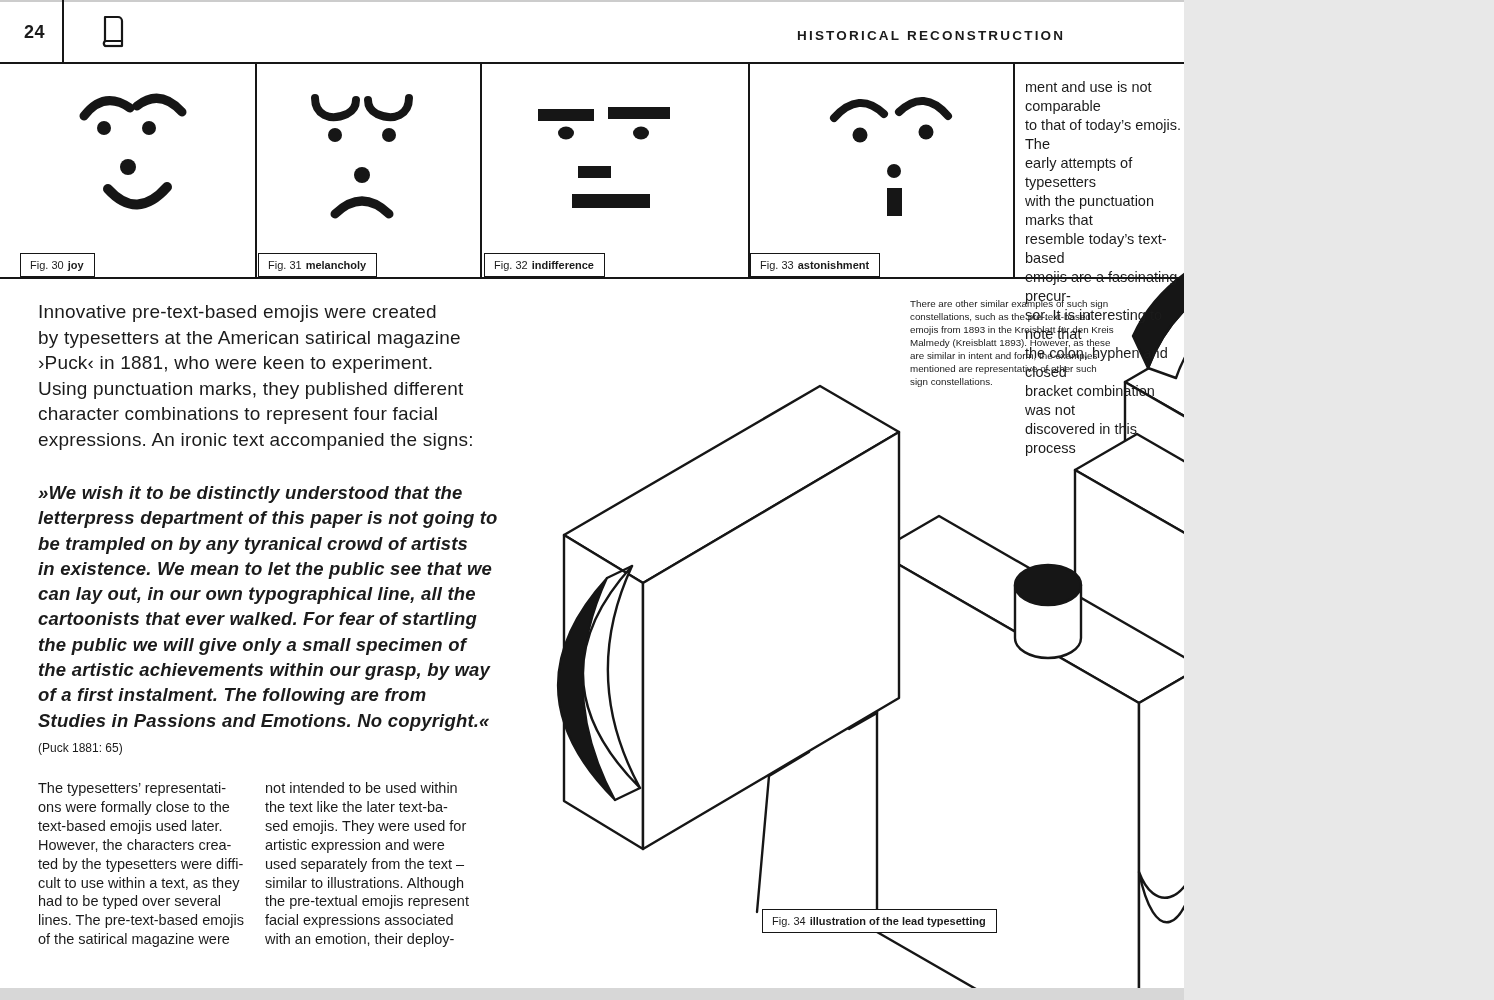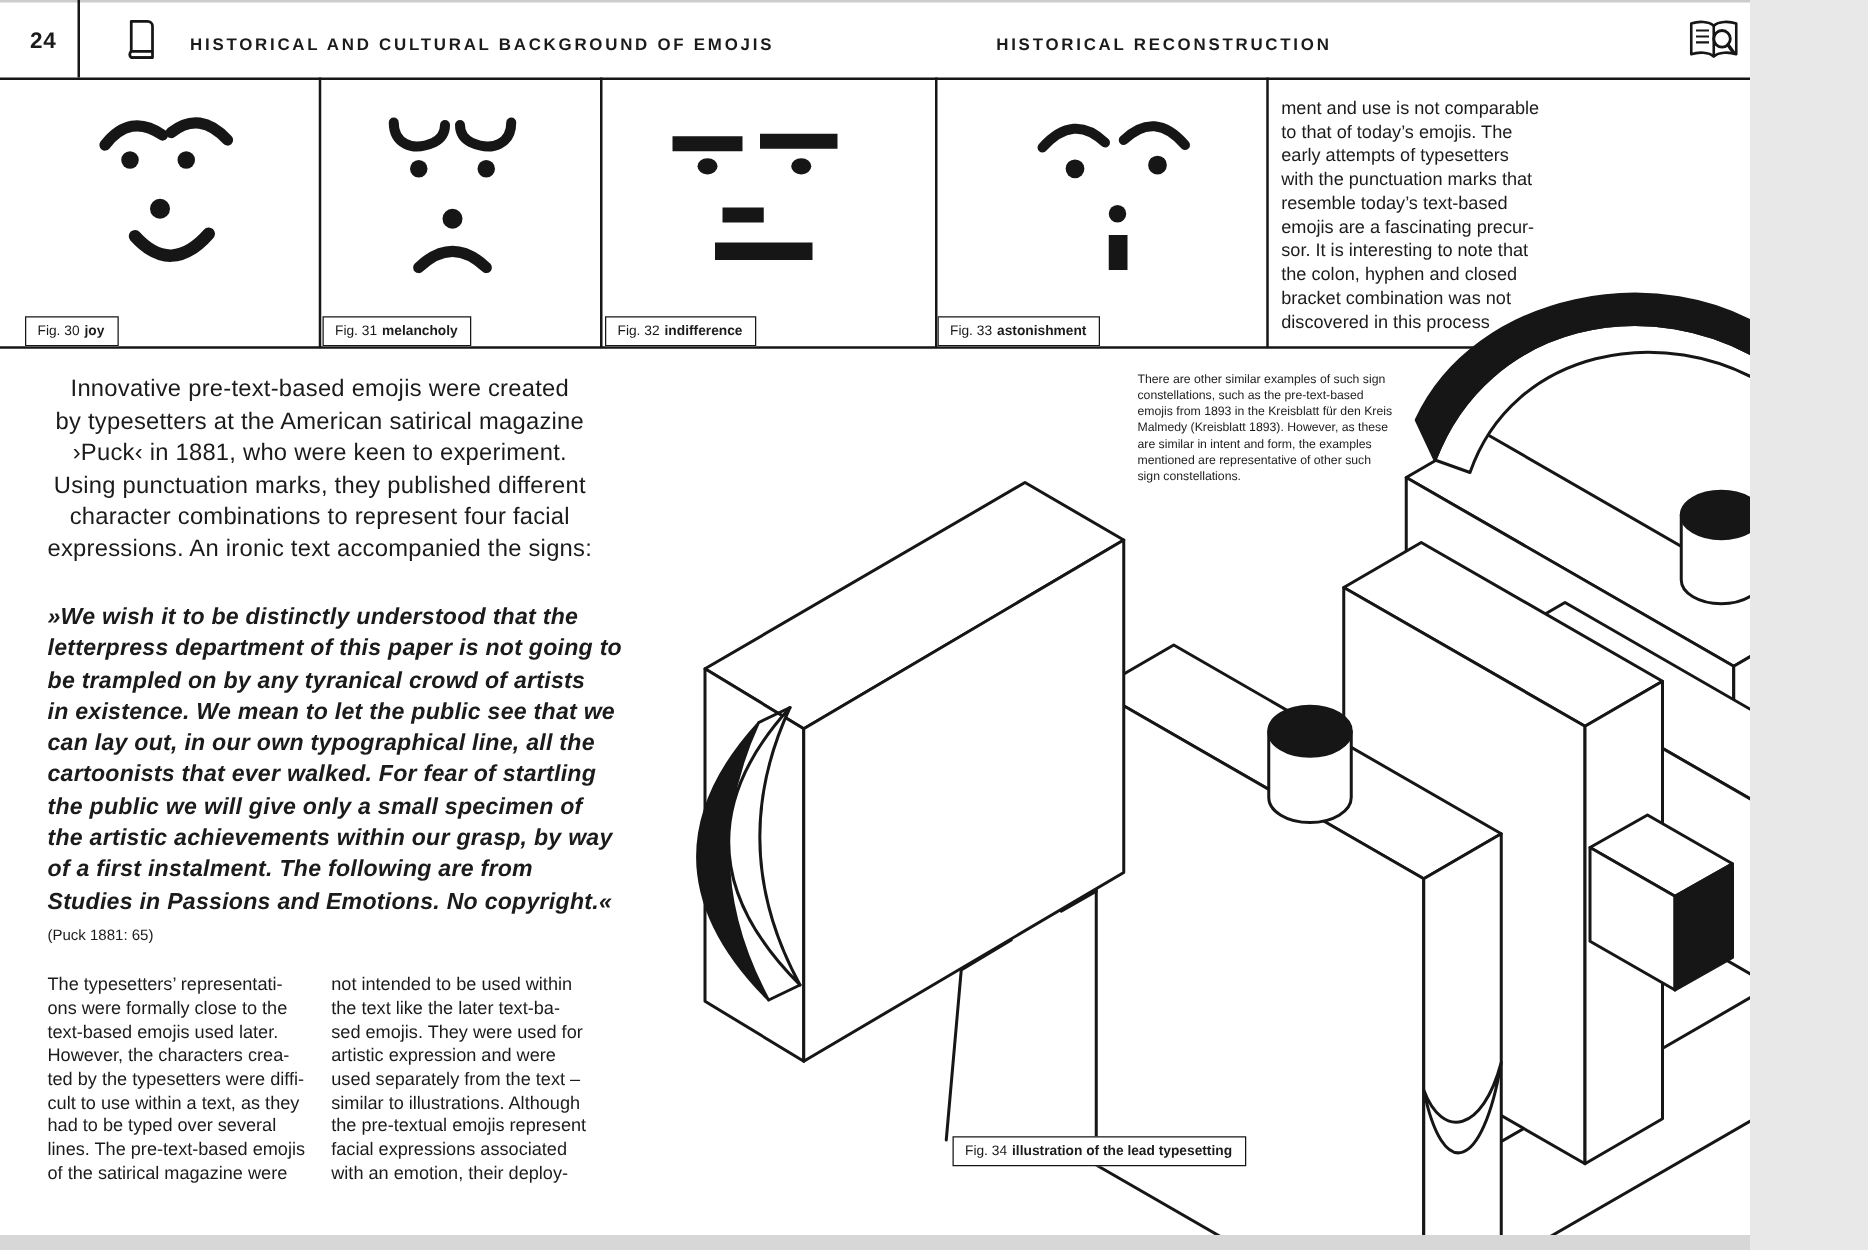--- a/index.html
+++ b/index.html
@@ -1,24 +1,24 @@
 <!DOCTYPE html>
 <html><head>
 <meta charset="utf-8">
 <style>
   html,body{margin:0;padding:0;background:#e8e8e8;}
-  #page{position:relative;width:1400px;height:1000px;background:#ffffff;
+  #page{position:relative;width:1184px;height:1000px;background:#ffffff;
         font-family:"Liberation Sans",sans-serif;color:#1b1b1b;overflow:hidden;}
   .abs{position:absolute;}
   .rule-h{position:absolute;left:0;width:100%;height:2px;background:#161616;}
   .rule-v{position:absolute;width:2px;background:#161616;}
   .hdr-num{position:absolute;top:22px;font-size:18px;font-weight:bold;letter-spacing:.5px;}
   .hdr-title{position:absolute;top:28px;font-size:13.5px;font-weight:bold;letter-spacing:2.2px;white-space:nowrap;}
   .lines{white-space:pre-line;}
-  .intro{position:absolute;left:38px;top:299px;font-size:19px;line-height:25.6px;letter-spacing:.2px;text-align:center;}
+  .intro{position:absolute;left:38px;top:299px;font-size:19px;line-height:25.6px;letter-spacing:.2px;}
   .quote{position:absolute;left:38px;top:480px;font-size:18.5px;line-height:25.3px;
          font-weight:bold;font-style:italic;letter-spacing:.2px;}
   .cite{position:absolute;left:38px;top:741px;font-size:12px;}
   .col{position:absolute;top:779px;font-size:14.5px;line-height:18.9px;}
   .rcol{position:absolute;top:78px;font-size:14.5px;line-height:19px;}
   .footnote{position:absolute;left:910px;top:297px;font-size:9.8px;line-height:13px;}
   .capbox{position:absolute;background:#fff;border:1.6px solid #161616;
           font-size:11px;padding:5px 10px 5px 9px;white-space:nowrap;line-height:12px;}
   .capbox b{margin-left:4px;}
   .figsvg{position:absolute;top:62px;height:216px;}
@@ -37,21 +37,20 @@
   <div class="rule-v" style="left:62px;top:0;height:62px;"></div>
 
   <span class="abs" style="left:100px;top:14px;">
     <svg width="28" height="36" viewBox="0 0 28 36">
       <path d="M5 3 h13 a4 4 0 0 1 4 4 v20 h-17 z" fill="none" stroke="#161616" stroke-width="2.2" stroke-linejoin="round"></path>
       <path d="M5 27 q-2.5 2.5 0 5 h17 v-5" fill="none" stroke="#161616" stroke-width="2.2" stroke-linejoin="round"></path>
       <path d="M5 32 h17" fill="none" stroke="#161616" stroke-width="2.2"></path>
     </svg>
   </span>
 
-  <div class="hdr-title" style="left:152px;">HISTORICAL AND CULTURAL BACKGROUND OF EMOJIS</div>
   <div class="hdr-title" style="left:797px;">HISTORICAL RECONSTRUCTION</div>
 
   <span class="abs" style="left:1348px;top:14px;">
     <svg width="46" height="36" viewBox="0 0 48 38">
       <path d="M24 7 C20 3 11 3 5 5 V31 C11 29 20 29 24 33 C28 29 37 29 43 31 V5 C37 3 28 3 24 7 Z" fill="#fff" stroke="#161616" stroke-width="2.2" stroke-linejoin="round"></path>
       <path d="M24 7 V33" stroke="#161616" stroke-width="2.2"></path>
       <path d="M9 11 h11 M9 16 h11 M9 21 h11" stroke="#161616" stroke-width="1.8"></path>
       <circle cx="31" cy="18" r="7" fill="#fff" stroke="#161616" stroke-width="2.4"></circle>
       <path d="M36 23 L41 30" stroke="#161616" stroke-width="3" stroke-linecap="round"></path>
     </svg>

